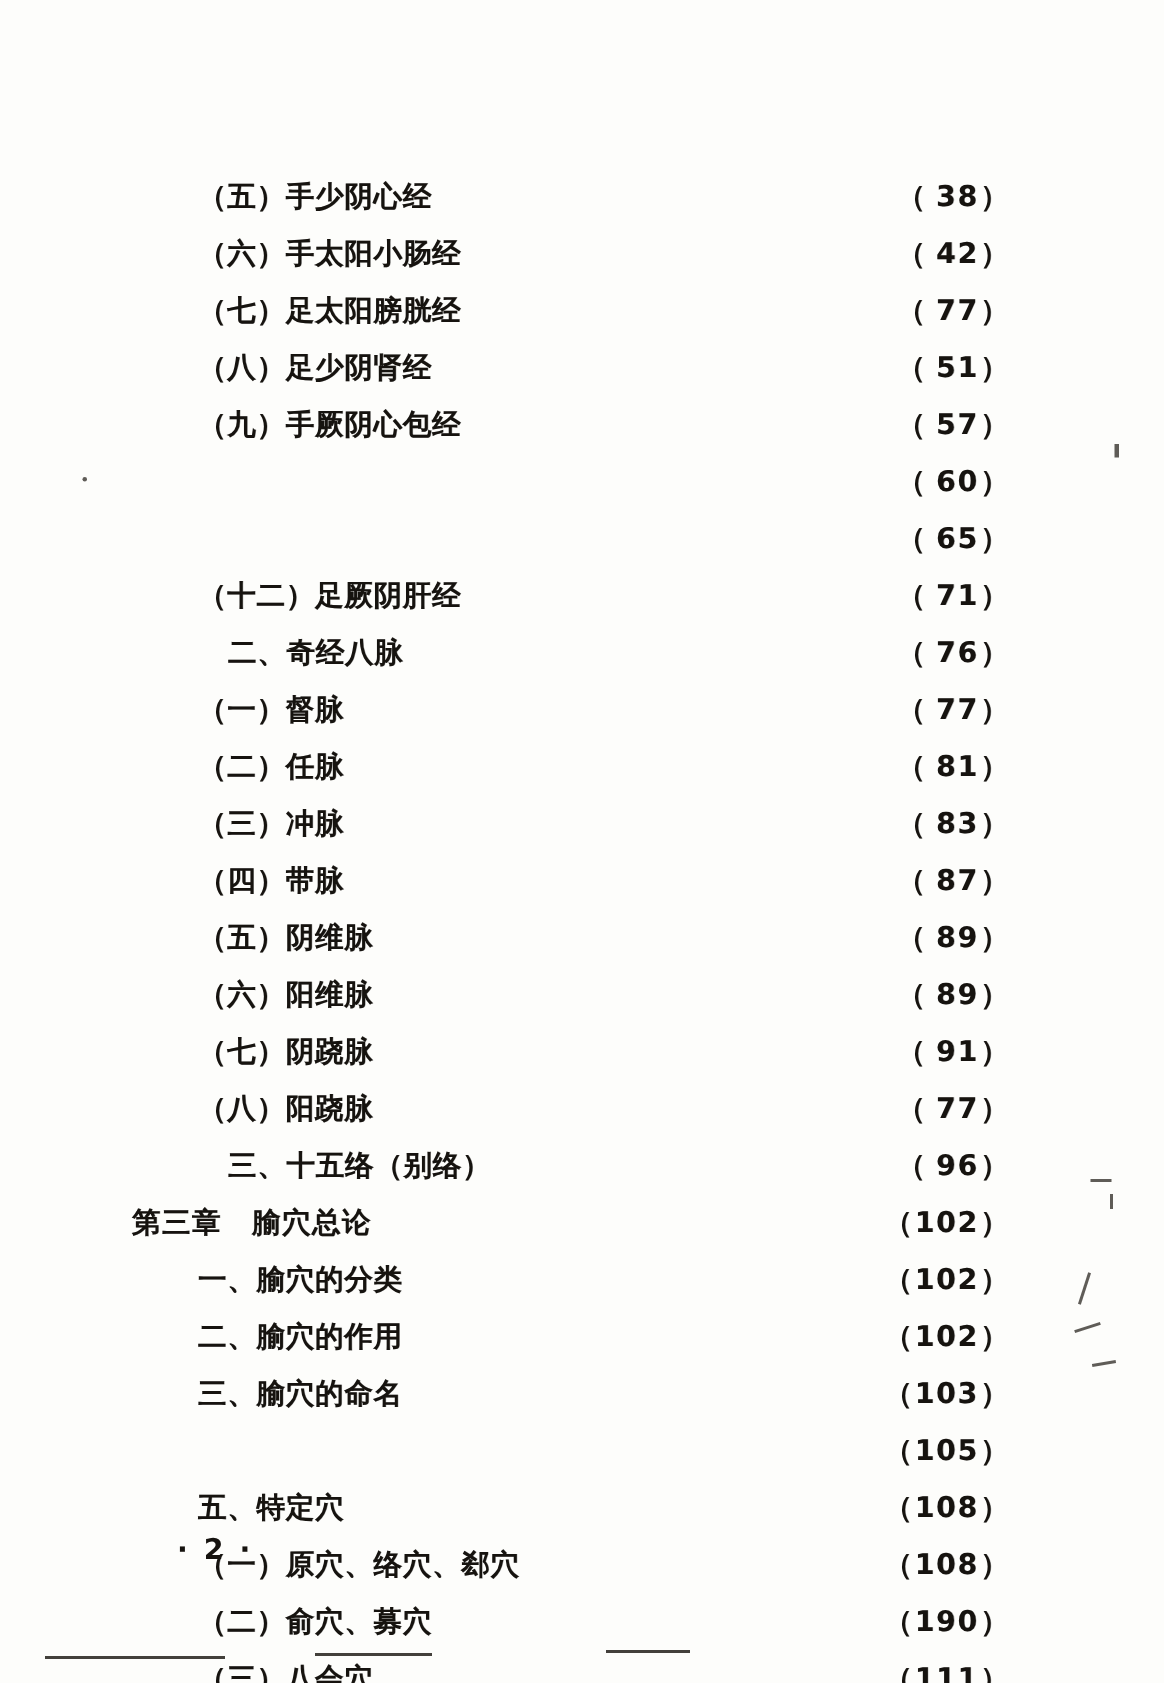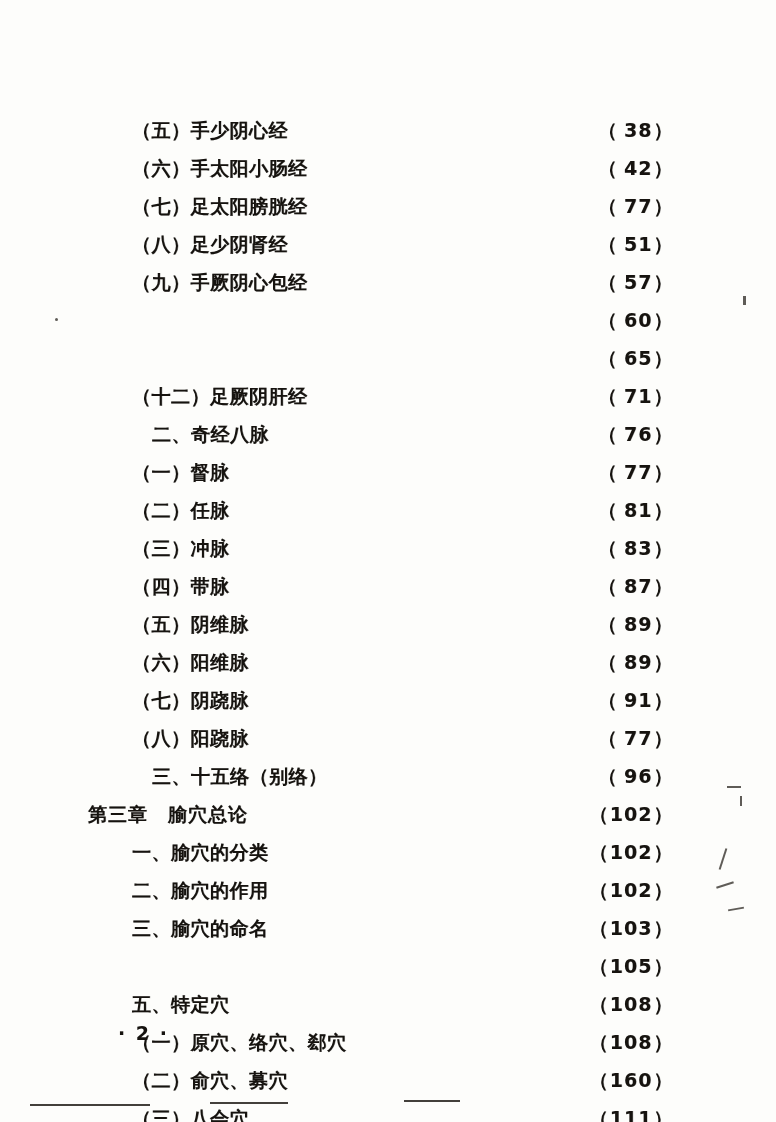--- a/index.html
+++ b/index.html
@@ -289,21 +289,21 @@
       <span class="leader">
         <span>· · · · · · · · · · · · · · · · · · · · · · · · · · · · · · · · · · · · · · · · · · · · · · · · · · · · · · · · · · · · · · · · · · · · · </span>
       </span>
       <span class="pagenum"><span class="par">（</span><span class="num">108</span><span class="par">）</span></span>
     </div>
     <div class="row">
       <span class="label indent-1">（二）俞穴、募穴</span>
       <span class="leader">
         <span>· · · · · · · · · · · · · · · · · · · · · · · · · · · · · · · · · · · · · · · · · · · · · · · · · · · · · · · · · · · · · · · · · · · · · </span>
       </span>
-      <span class="pagenum"><span class="par">（</span><span class="num">160</span><span class="par">）</span></span>
+      <span class="pagenum"><span class="par">（</span><span class="num">190</span><span class="par">）</span></span>
     </div>
     <div class="row">
       <span class="label indent-1">（三）八会穴</span>
       <span class="leader">
         <span>· · · · · · · · · · · · · · · · · · · · · · · · · · · · · · · · · · · · · · · · · · · · · · · · · · · · · · · · · · · · · · · · · · · · · </span>
       </span>
       <span class="pagenum"><span class="par">（</span><span class="num">111</span><span class="par">）</span></span>
     </div>
   </div>
 

